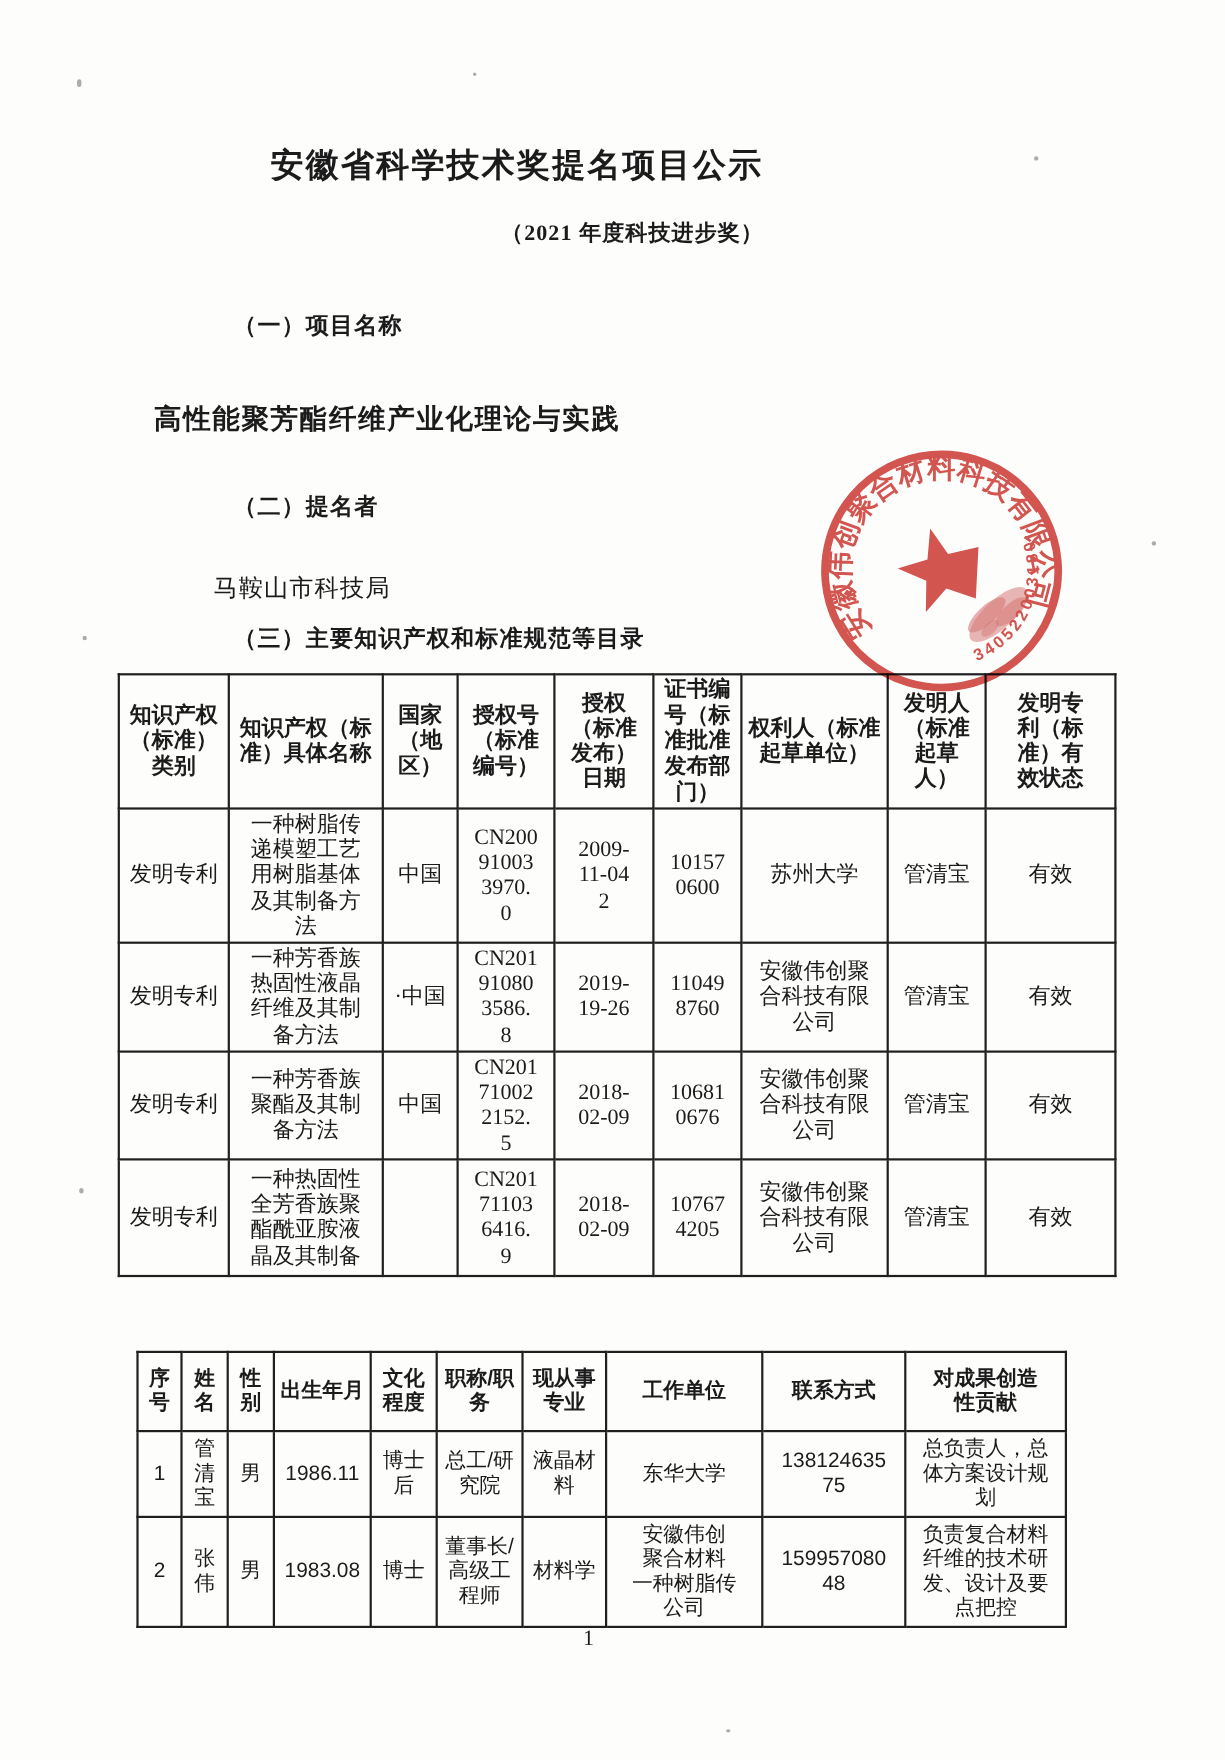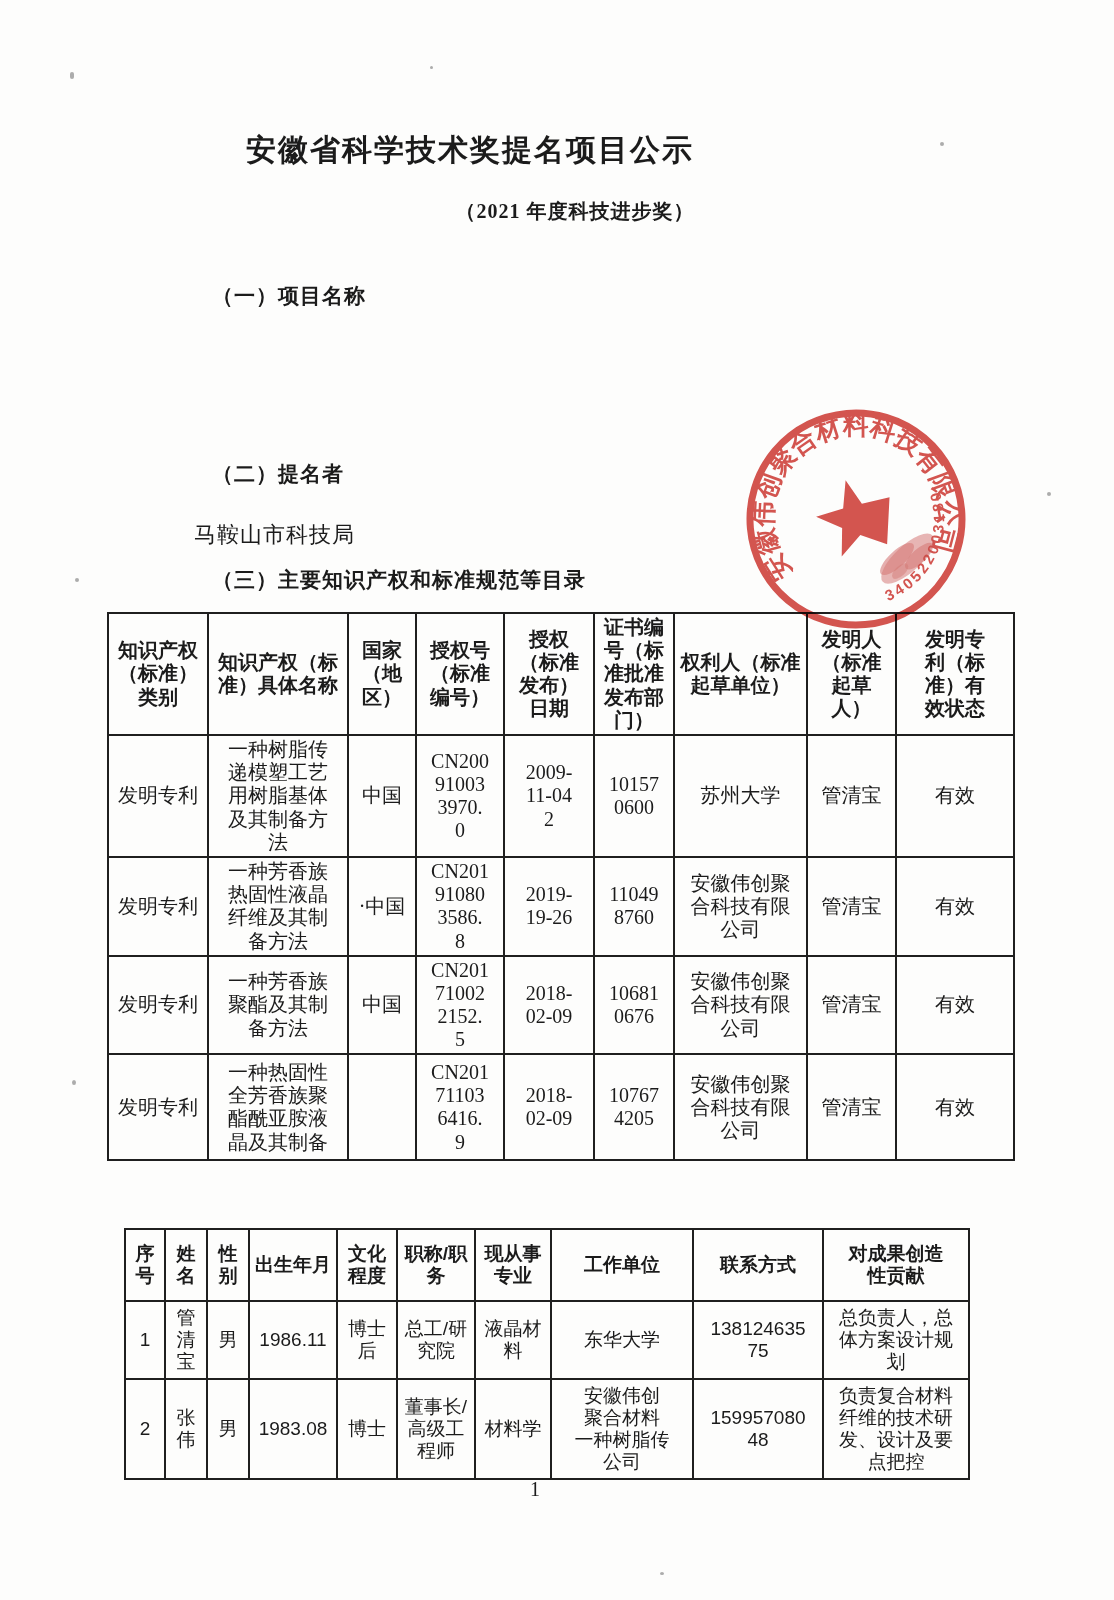--- a/index.html
+++ b/index.html
@@ -20,21 +20,21 @@
   .doc-subtitle{
     left:0;top:198px;width:1070px;
     text-align:center;
     font-family:"Liberation Serif", serif;
     font-size:20px;font-weight:bold;letter-spacing:1px;margin-left:40px;
   }
   .sec-heading{
     font-size:21px;font-weight:bold;letter-spacing:1px;
   }
   .sec1{left:212px;top:282px;}
-  .sec2{left:212px;top:460px;}
+  .sec2{left:212px;top:446px;}
   .sec3{left:212px;top:566px;text-align:right;}
   .sec4{left:212px;top:1180px;}
   .project-name{
     left:140px;top:364px;
     font-family:"Liberation Serif", serif;
     font-size:25px;font-weight:bold;letter-spacing:1.5px;
   }
   .nominator{
     left:194px;top:520px;
     font-family:"Liberation Serif", serif;
@@ -91,20 +91,21 @@
 </style>
 </head>
 <body>
 
 <div class="page">
 
   <div class="abs doc-title">安徽省科学技术奖提名项目公示</div>
   <div class="abs doc-subtitle">（2021 年度科技进步奖）</div>
 
   <div class="abs sec-heading sec1">（一）项目名称</div>
+  <div class="abs project-name">高性能聚芳酯纤维产业化理论与实践</div>
 
   <div class="abs sec-heading sec2">（二）提名者</div>
   <div class="abs nominator">马鞍山市科技局</div>
 
   <div class="abs sec-heading sec3">（三）主要知识产权和标准规范等目录</div>
 
   <div class="abs seal">
     <svg width="248" height="248" viewBox="0 0 248 248">
       <defs>
         <path id="ringPath" d="M 56.1 172.2 A 84 84 0 1 1 191.9 172.2" fill="none"></path>

